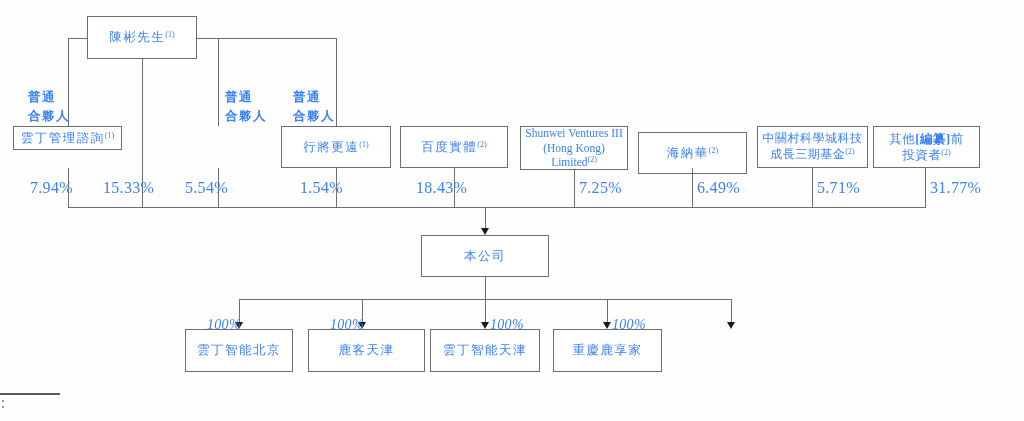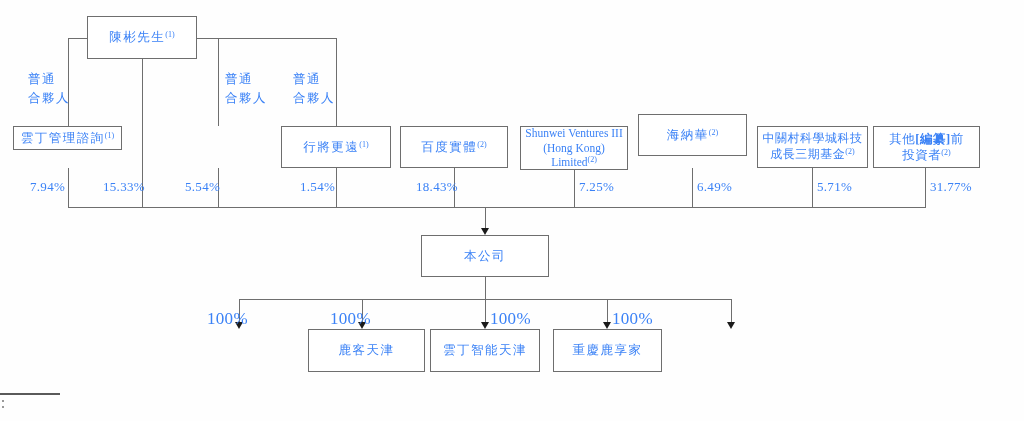--- a/index.html
+++ b/index.html
@@ -11,23 +11,23 @@
     position:absolute;border:1px solid #6e6e6e;background:#fff;
     display:flex;align-items:center;justify-content:center;text-align:center;
     box-sizing:border-box;
   }
   .box-label{white-space:pre-line;font-size:12.5px;line-height:1.3;letter-spacing:1.5px;}
   .box-label.en{letter-spacing:0;font-size:11.5px;line-height:1.25;}
   sup{font-size:8px;vertical-align:4px;letter-spacing:0;line-height:0;}
   .hline,.vline{position:absolute;background:#6e6e6e;}
   .hline{height:1px;}
   .vline{width:1px;}
-  .pct{position:absolute;top:179px;font-size:13px;letter-spacing:.3px;}
-  .pct100{position:absolute;top:309px;font-size:17px;letter-spacing:.3px;}
-  .role{position:absolute;top:70px;font-size:12.5px;line-height:1.5;white-space:pre-line;letter-spacing:1.5px;}
+  .pct{position:absolute;top:179px;font-size:16px;letter-spacing:.3px;}
+  .pct100{position:absolute;top:317px;font-size:14px;letter-spacing:.3px;font-style:italic;}
+  .role{position:absolute;top:88px;font-size:12.5px;line-height:1.5;white-space:pre-line;letter-spacing:1.5px;font-weight:bold;}
   .arrow{position:absolute;width:0;height:0;border-left:4px solid transparent;border-right:4px solid transparent;border-top:7px solid #1a1a1a;}
   .rule{position:absolute;background:#5a5a5a;}
   .dot{position:absolute;width:2px;height:2px;background:#999;}
 </style>
 </head>
 <body>
 
 <div class="stage">
 
   <div class="hline" style="left:68px;top:38px;width:19px"></div>
@@ -55,21 +55,21 @@
     <div class="box-label"><span>行將更遠</span><sup>(1)</sup></div>
   </div>
   <div class="box" style="left:400px;top:126px;width:108px;height:42px">
     <div class="box-label"><span>百度實體</span><sup>(2)</sup></div>
   </div>
   <div class="box" style="left:520px;top:126px;width:108px;height:44px">
     <div class="box-label en"><span>Shunwei Ventures III
 (Hong Kong)
 Limited</span><sup>(2)</sup></div>
   </div>
-  <div class="box" style="left:638px;top:114px;width:109px;height:42px">
+  <div class="box" style="left:638px;top:132px;width:109px;height:42px">
     <div class="box-label"><span>海納華</span><sup>(2)</sup></div>
   </div>
   <div class="box" style="left:757px;top:126px;width:111px;height:42px">
     <div class="box-label" style="font-size:12px;letter-spacing:.5px"><span>中關村科學城科技
 成長三期基金</span><sup>(2)</sup></div>
   </div>
   <div class="box" style="left:873px;top:126px;width:107px;height:42px">
     <div class="box-label" style="letter-spacing:.5px"><span>其他</span><b>[編纂]</b><span>前
 投資者</span><sup>(2)</sup></div>
   </div>
@@ -112,20 +112,23 @@
   <div class="arrow" style="left:358px;top:322px"></div>
   <div class="arrow" style="left:481px;top:322px"></div>
   <div class="arrow" style="left:603px;top:322px"></div>
   <div class="arrow" style="left:727px;top:322px"></div>
 
   <div class="pct100" style="left:207px">100%</div>
   <div class="pct100" style="left:330px">100%</div>
   <div class="pct100" style="left:490px">100%</div>
   <div class="pct100" style="left:612px">100%</div>
 
+  <div class="box" style="left:185px;top:329px;width:108px;height:43px">
+    <div class="box-label">雲丁智能北京</div>
+  </div>
   <div class="box" style="left:308px;top:329px;width:117px;height:43px">
     <div class="box-label">鹿客天津</div>
   </div>
   <div class="box" style="left:430px;top:329px;width:110px;height:43px">
     <div class="box-label">雲丁智能天津</div>
   </div>
   <div class="box" style="left:553px;top:329px;width:109px;height:43px">
     <div class="box-label">重慶鹿享家</div>
   </div>
 

